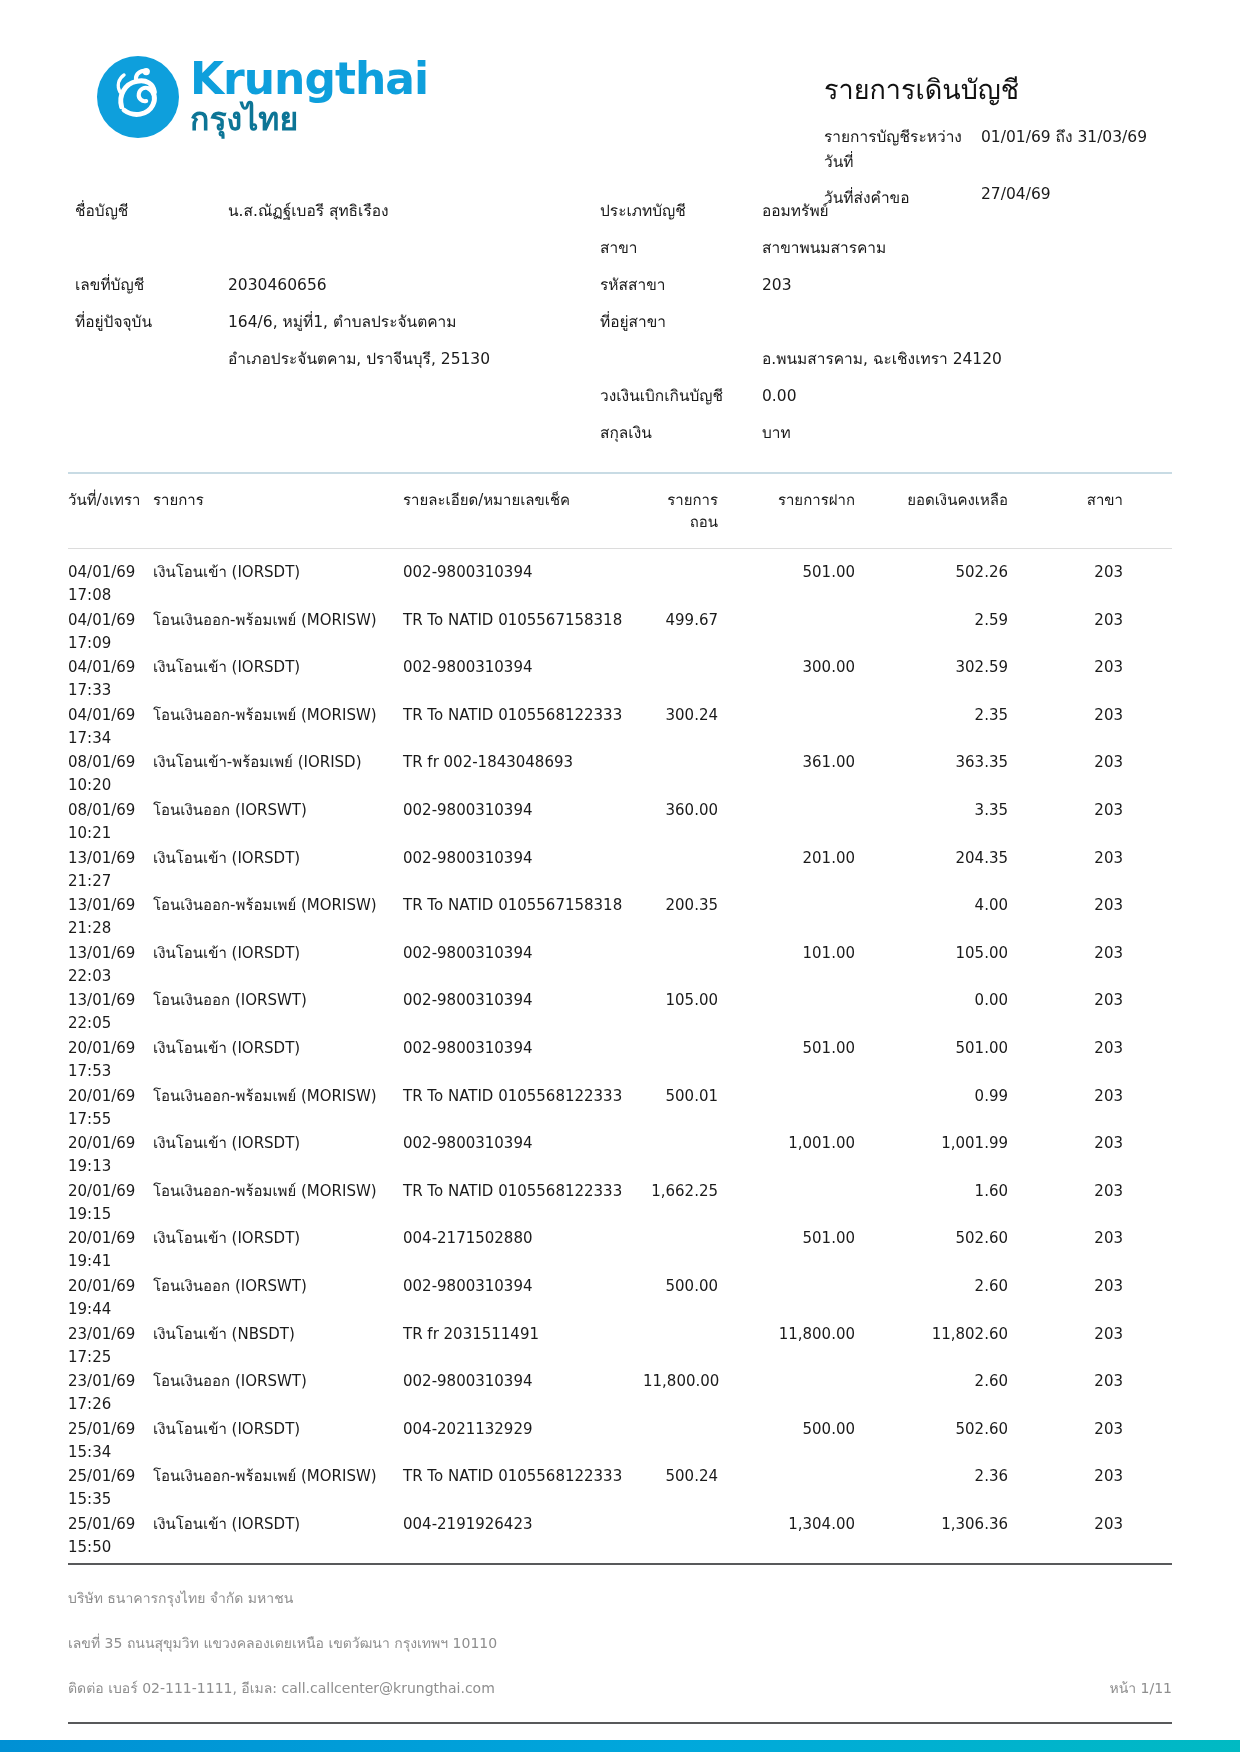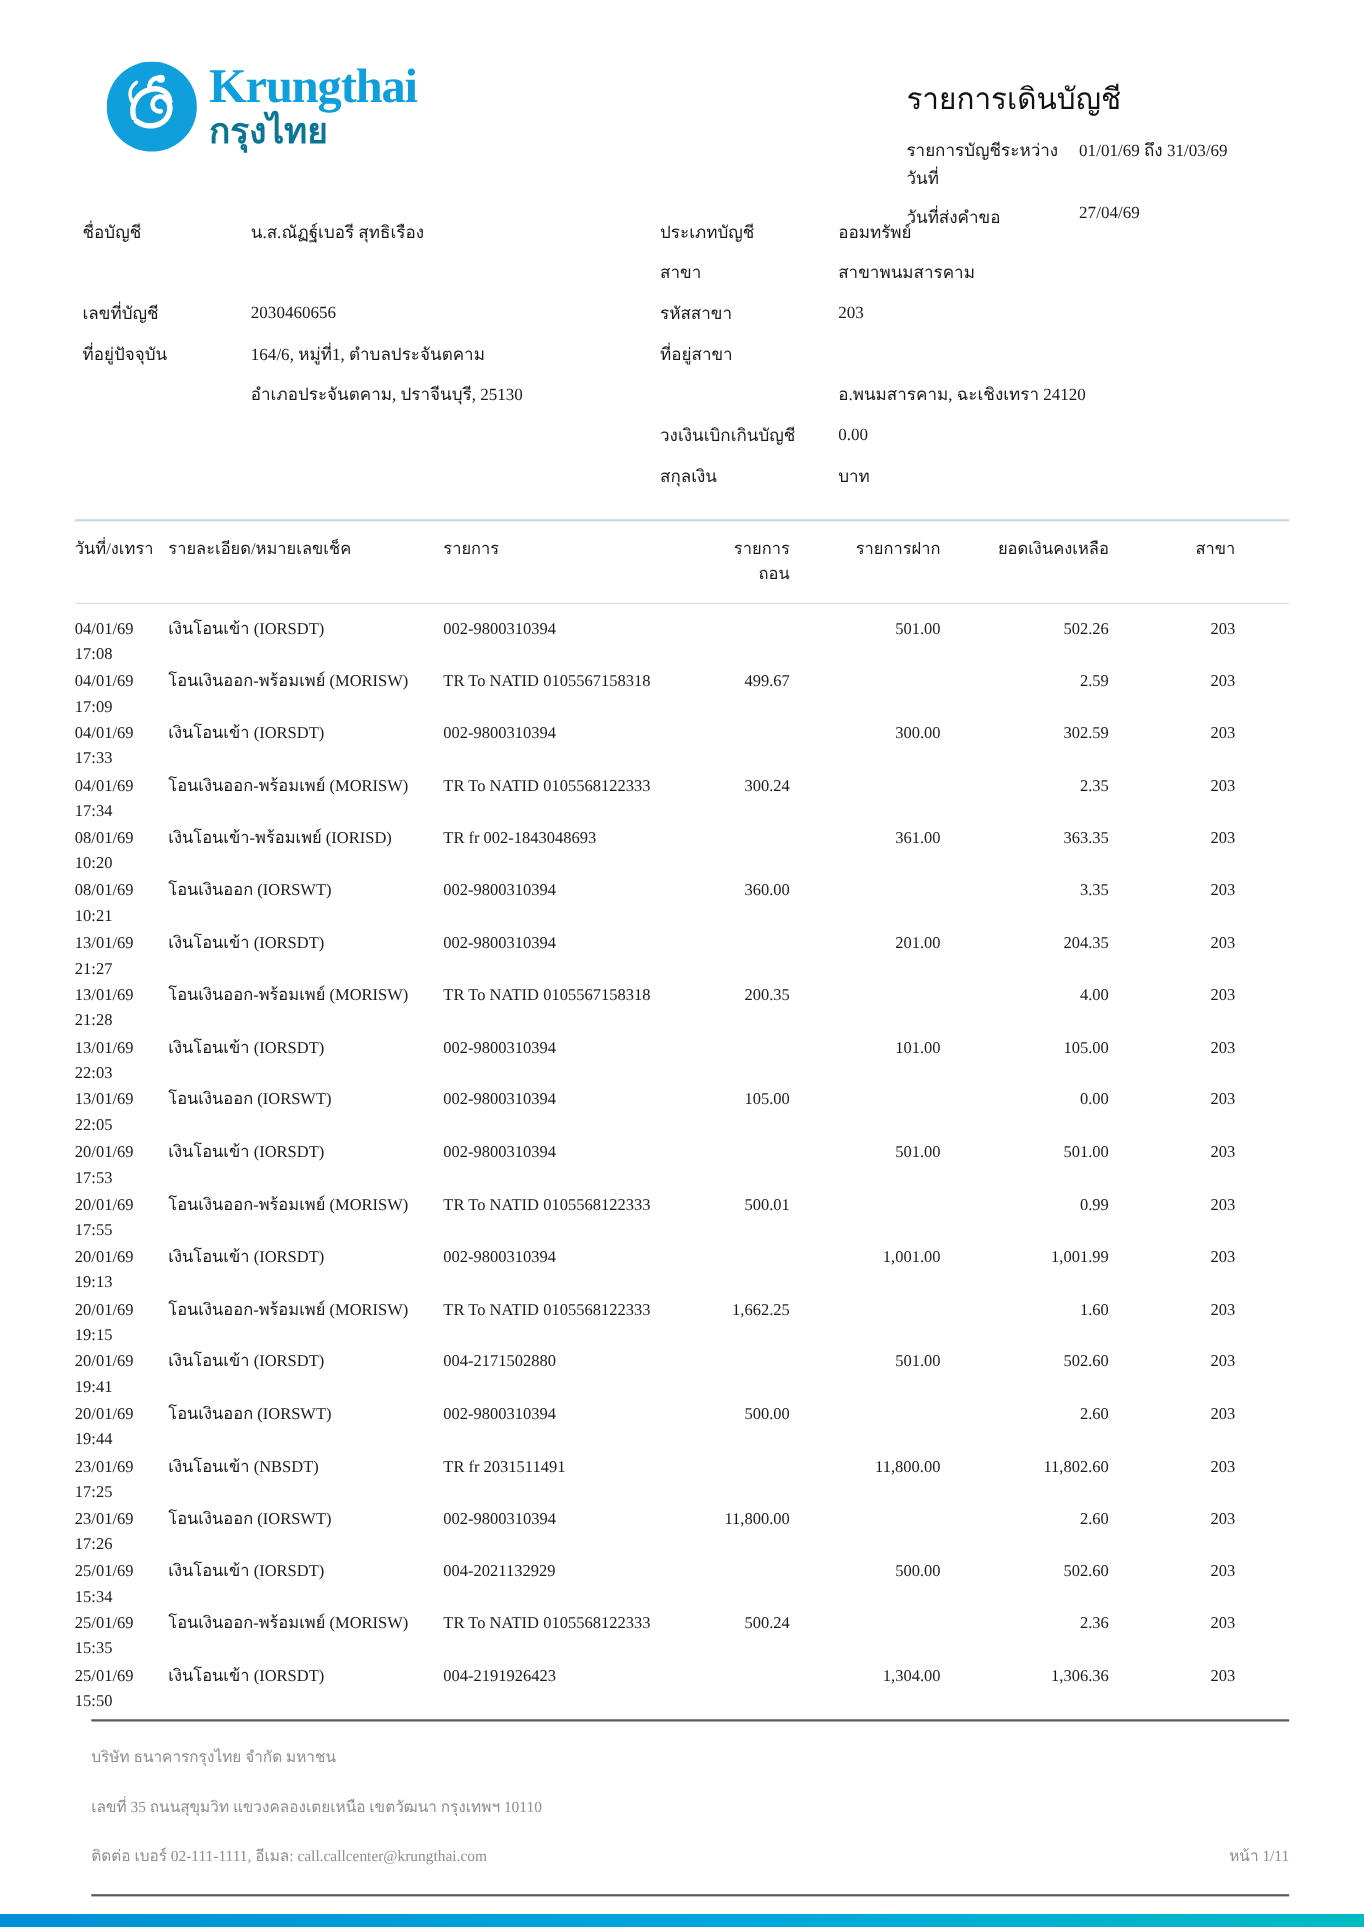--- a/index.html
+++ b/index.html
@@ -1,18 +1,18 @@
 <!DOCTYPE html>
 <html lang="th"><head>
 <meta charset="utf-8">
 <style>
   * { box-sizing: border-box; margin: 0; padding: 0; }
   html,body { background:#fff; }
   body { font-family: "DejaVu Sans", "Liberation Sans", sans-serif; color:#1a1a1a; }
-  .page { position:relative; width:1240px; height:1752px; background:#fff; overflow:hidden; margin:0 auto;font-family:Liberation Serif, serif; }
+  .page { position:relative; width:1240px; height:1752px; background:#fff; overflow:hidden; margin:0 auto; }
   .content { padding:56px 68px 0 68px; }
 
   
   .top { display:flex; justify-content:space-between; align-items:flex-start; height:112px; }
   .logo-wrap { display:flex; align-items:center; gap:11px; margin-left:29px; }
   .logo-circle { width:82px; height:82px; }
   .logo-circle svg { width:82px; height:82px; display:block; }
   .brand-en { font-size:44px; font-weight:bold; color:#0E9FDC; line-height:1.0; letter-spacing:-1px; }
   .brand-th { font-size:32px; font-weight:bold; color:#0C7596; line-height:1.05; margin-top:2px; }
 
@@ -31,21 +31,21 @@
   .cols { display:grid; grid-template-columns:85px 250px 240px 75px 137px 153px 115px; padding-right:49px; }
   .thead { border-top:2px solid #C8DBE4; border-bottom:1px solid #DCDCDC; padding-top:15px; padding-bottom:15px; }
   .thead .cell { line-height:22px; }
   .num { text-align:right; }
   .tbody { padding-top:12px; }
   .txn-row { height:47.6px; align-items:start; }
   .txn-row .cell { line-height:23px; }
   .txn-row .date-cell span { display:block; line-height:23px; }
 
   
-  .footer { position:absolute; left:83px; right:68px; top:1563px;
+  .footer { position:absolute; left:68px; right:68px; top:1563px;
             border-top:2px solid #58595B; border-bottom:2px solid #58595B;
             padding:24px 0 24px 0; font-size:14px; color:#8E8E8E; }
   .footer p { line-height:19px; margin-bottom:26px; }
   .footer .last-line { display:flex; justify-content:space-between; margin-bottom:0; }
 
   .bottom-bar { position:absolute; left:0; right:0; bottom:0; height:12px;
                 background:linear-gradient(90deg,#0090D4 0%, #00A8DC 55%, #00BAC3 100%); }
 </style>
 </head>
 <body>
@@ -133,22 +133,22 @@
     <div></div>
     <div></div>
     <div>สกุลเงิน</div>
     <div>บาท</div>
   </div>
 </div>
 
     <div class="stmt-table">
       <div class="thead cols">
         <div class="cell">วันที่/งเทรา</div>
+        <div class="cell">รายการ</div>
         <div class="cell">รายละเอียด/หมายเลขเช็ค</div>
-        <div class="cell">รายการ</div>
         <div class="cell num">รายการถอน</div>
         <div class="cell num">รายการฝาก</div>
         <div class="cell num">ยอดเงินคงเหลือ</div>
         <div class="cell num">สาขา</div>
       </div>
       <div class="tbody" id="txn-body">
   <div class="txn-row cols">
     <div class="cell date-cell">
       <span>04/01/69</span>
       <span>17:08</span>

